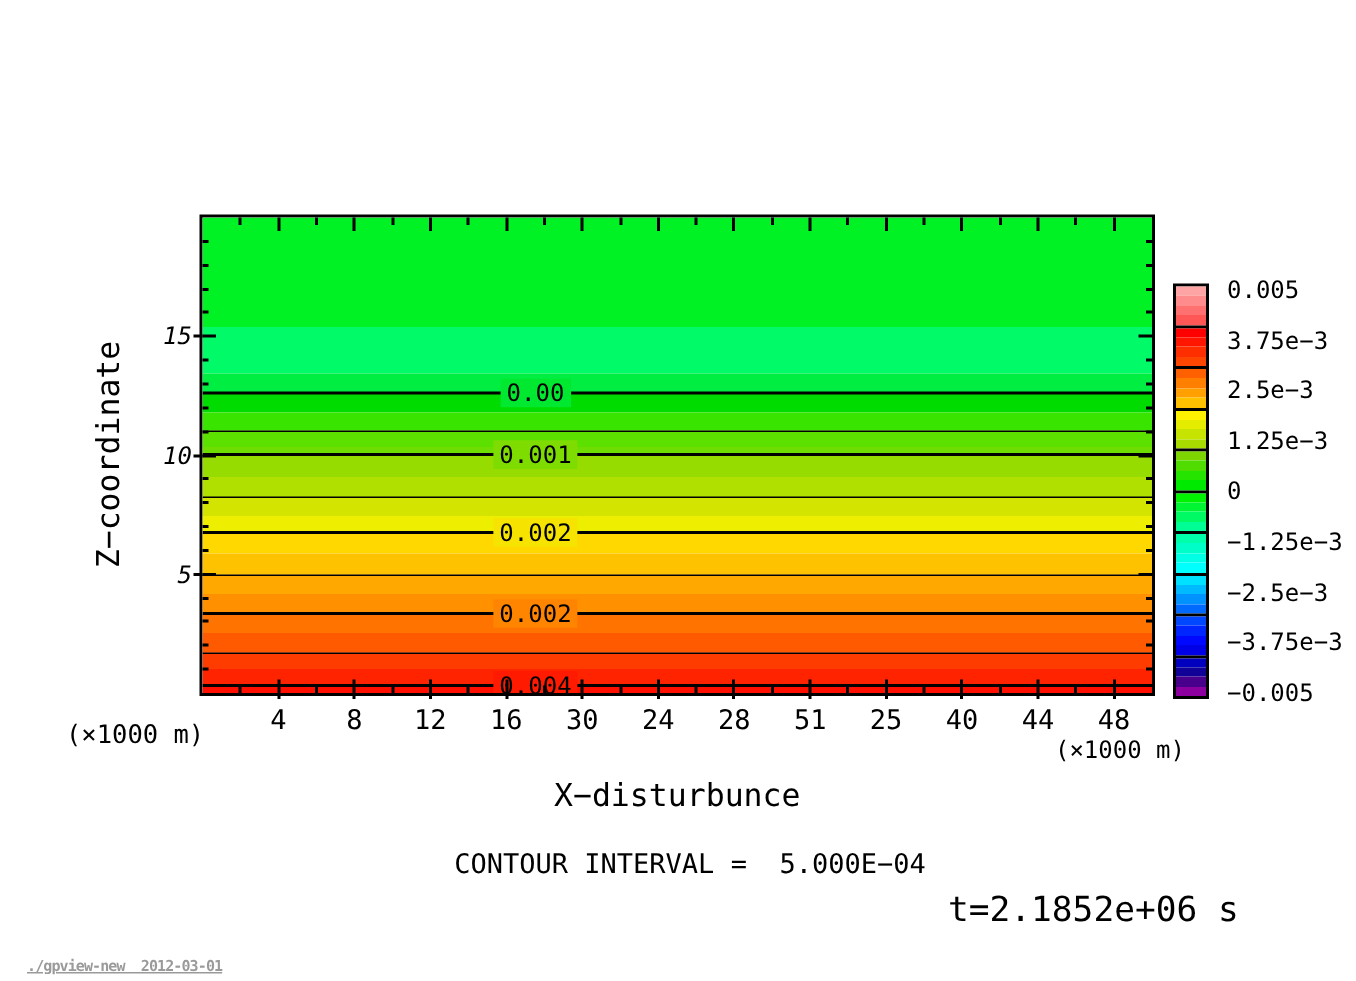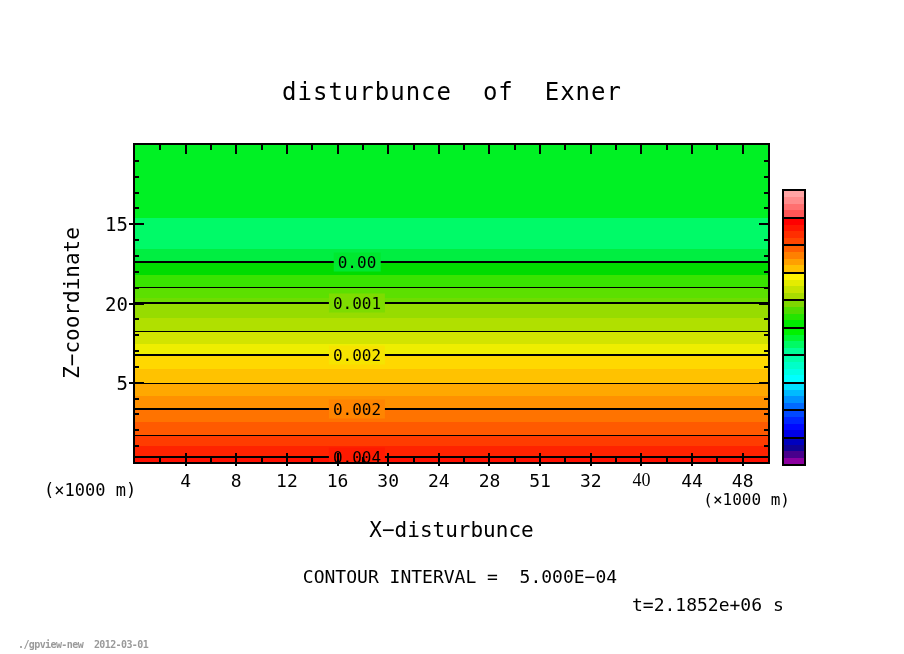--- a/index.html
+++ b/index.html
@@ -5,50 +5,49 @@
   html,body{margin:0;padding:0;background:#fff;}
   #screen{position:relative;width:904px;height:654px;background:#ffffff;overflow:hidden;
           font-family:"DejaVu Sans Mono", monospace;color:#000;}
   .abs{position:absolute;}
   #title{left:0;top:78px;width:904px;text-align:center;font-size:24px;letter-spacing:1px;white-space:pre;}
   #plot{left:133px;top:143px;width:637px;height:321px;border:2px solid #000;box-sizing:border-box;overflow:hidden;}
   #plot-inner{position:absolute;left:0;top:0;width:633px;height:317px;}
   #ticks{left:135px;top:145px;width:633px;height:317px;pointer-events:none;}
   .clabel{position:absolute;transform:translate(-50%,-50%);font-size:16px;padding:0 4px;white-space:nowrap;}
   #ylabels{left:86px;top:145px;width:42px;height:317px;}
-  .ylab{position:absolute;right:0;transform:translateY(-50%);font-size:19px;}
+  .ylab{position:absolute;right:0;transform:translateY(-50%);font-size:16px;font-style:italic;}
   #xlabels{left:135px;top:470px;width:633px;height:20px;}
   .xlab{position:absolute;transform:translateX(-50%);font-size:18px;}
   #ytitle{left:72px;top:303px;transform:translate(-50%,-50%) rotate(-90deg);font-size:21px;white-space:nowrap;}
   #yunit{left:44px;top:480px;font-size:17px;white-space:nowrap;}
   #xunit{left:690px;top:490px;width:100px;text-align:right;font-size:16px;white-space:nowrap;}
   #xtitle{left:135px;top:518px;width:633px;text-align:center;font-size:21px;}
   #cinote{left:0;top:566px;width:920px;text-align:center;font-size:18px;white-space:pre;}
-  #tnote{left:632px;top:594px;font-size:18px;white-space:nowrap;}
+  #tnote{left:632px;top:594px;font-size:23px;white-space:nowrap;}
   #cbar{left:782px;top:189px;width:24px;height:277px;border:2px solid #000;box-sizing:border-box;
         display:flex;flex-direction:column;}
   .cseg{flex:1;display:flex;flex-direction:column;border-top:2px solid #000;}
   .cseg:first-child{border-top:none;}
   .csub{flex:1;}
   #cbarlabels{left:818px;top:191px;width:86px;height:273px;}
   .cblab{position:absolute;left:0;transform:translateY(-50%);font-size:16px;white-space:nowrap;}
   .footer{font-size:10px;font-weight:bold;color:#9a9a9a;letter-spacing:-0.6px;white-space:pre;}
-  #footerL{left:18px;top:639px;}
+  #footerL{left:18px;top:639px;text-decoration:underline;}
   #footerR{left:553px;top:639px;}
 </style>
 </head>
 <body>
 
 <div id="screen">
-  <div class="abs" id="title">disturbunce  of  Exner</div>
 
   <div class="abs" id="ytitle">Z−coordinate</div>
   <div class="abs" id="ylabels">
       <span class="ylab" style="top: 237.75px;">5</span>
-      <span class="ylab" style="top: 158.5px;">20</span>
+      <span class="ylab" style="top: 158.5px;">10</span>
       <span class="ylab" style="top: 79.25px;">15</span>
     </div>
 
   <div class="abs" id="plot">
     <div id="plot-inner">
         <div style="position: absolute; left: 0px; top: 0px; width: 633px; height: 73px; background: rgb(0, 241, 36);"></div>
         <div style="position: absolute; left: 0px; top: 73px; width: 633px; height: 31px; background: rgb(0, 250, 104);"></div>
         <div style="position: absolute; left: 0px; top: 104px; width: 633px; height: 13px; background: rgb(0, 238, 65);"></div>
         <div style="position: absolute; left: 0px; top: 117px; width: 633px; height: 13px; background: rgb(0, 220, 0);"></div>
         <div style="position: absolute; left: 0px; top: 130px; width: 633px; height: 12px; background: rgb(57, 228, 0);"></div>
@@ -189,22 +188,22 @@
 
   <div class="abs" id="xlabels">
       <span class="xlab" style="left: 50.64px;">4</span>
       <span class="xlab" style="left: 101.28px;">8</span>
       <span class="xlab" style="left: 151.92px;">12</span>
       <span class="xlab" style="left: 202.56px;">16</span>
       <span class="xlab" style="left: 253.2px;">30</span>
       <span class="xlab" style="left: 303.84px;">24</span>
       <span class="xlab" style="left: 354.48px;">28</span>
       <span class="xlab" style="left: 405.12px;">51</span>
-      <span class="xlab" style="left: 455.76px;">32</span>
-      <span class="xlab" style="left: 506.4px; font-family: Liberation Serif, serif;">40</span>
+      <span class="xlab" style="left: 455.76px;">25</span>
+      <span class="xlab" style="left: 506.4px;">40</span>
       <span class="xlab" style="left: 557.04px;">44</span>
       <span class="xlab" style="left: 607.68px;">48</span>
     </div>
   <div class="abs" id="yunit">(×1000 m)</div>
   <div class="abs" id="xunit">(×1000 m)</div>
   <div class="abs" id="xtitle">X−disturbunce</div>
   <div class="abs" id="cinote">CONTOUR INTERVAL =  5.000E−04</div>
   <div class="abs" id="tnote">t=2.1852e+06 s</div>
 
   <div class="abs" id="cbar">
@@ -262,15 +261,26 @@
         <div class="csub" style="background: rgb(0, 8, 255);"></div>
         <div class="csub" style="background: rgb(0, 0, 230);"></div>
       </div>
       <div class="cseg">
         <div class="csub" style="background: rgb(0, 0, 190);"></div>
         <div class="csub" style="background: rgb(16, 2, 150);"></div>
         <div class="csub" style="background: rgb(72, 0, 140);"></div>
         <div class="csub" style="background: rgb(140, 0, 160);"></div>
       </div>
     </div>
+  <div class="abs" id="cbarlabels">
+      <span class="cblab" style="top: 2px;">0.005</span>
+      <span class="cblab" style="top: 35.62px;">3.75e−3</span>
+      <span class="cblab" style="top: 69.24px;">2.5e−3</span>
+      <span class="cblab" style="top: 102.86px;">1.25e−3</span>
+      <span class="cblab" style="top: 136.48px;">0</span>
+      <span class="cblab" style="top: 170.1px;">−1.25e−3</span>
+      <span class="cblab" style="top: 203.72px;">−2.5e−3</span>
+      <span class="cblab" style="top: 237.34px;">−3.75e−3</span>
+      <span class="cblab" style="top: 270.96px;">−0.005</span>
+    </div>
 
   <div class="abs footer" id="footerL">./gpview-new  2012-03-01</div>
 </div>
 
 </body></html>

